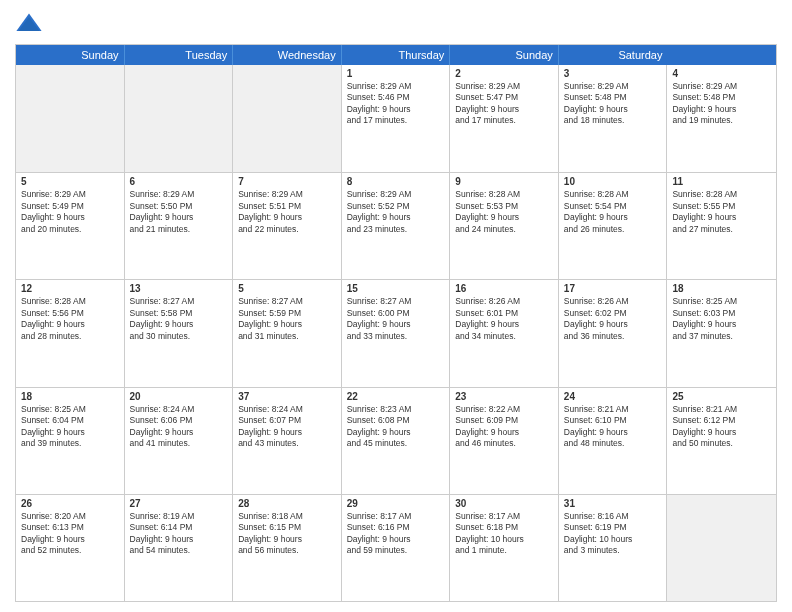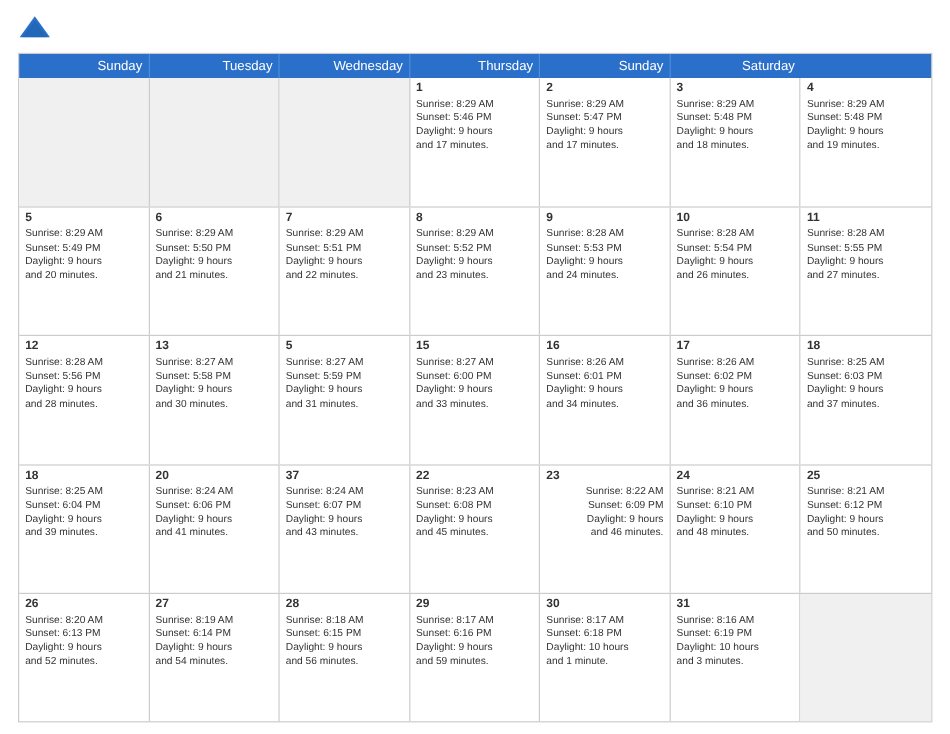--- a/index.html
+++ b/index.html
@@ -295,21 +295,21 @@
           </div>
           <div class="cal-cell">
             <span class="day-num">22</span>
             <div class="cell-text" style="white-space: pre-line;">Sunrise: 8:23 AM
 Sunset: 6:08 PM
 Daylight: 9 hours
 and 45 minutes.</div>
           </div>
           <div class="cal-cell">
             <span class="day-num">23</span>
-            <div class="cell-text" style="white-space: pre-line; text-align: right;">Sunrise: 8:22 AM
+            <div class="cell-text" style="white-space: pre-line;">Sunrise: 8:22 AM
 Sunset: 6:09 PM
 Daylight: 9 hours
 and 46 minutes.</div>
           </div>
           <div class="cal-cell">
             <span class="day-num">24</span>
             <div class="cell-text" style="white-space: pre-line;">Sunrise: 8:21 AM
 Sunset: 6:10 PM
 Daylight: 9 hours
 and 48 minutes.</div>

